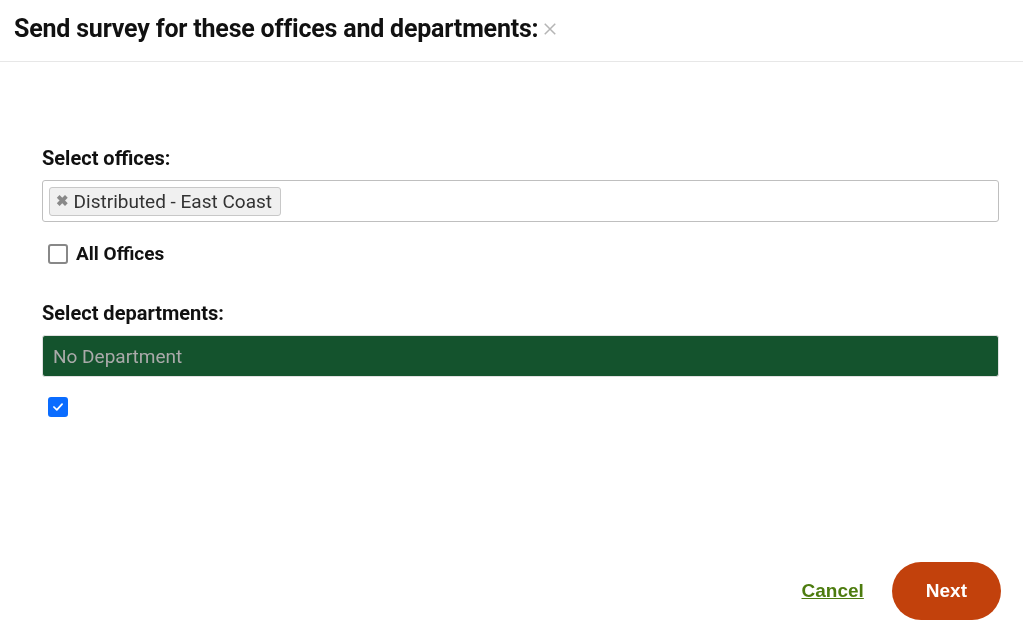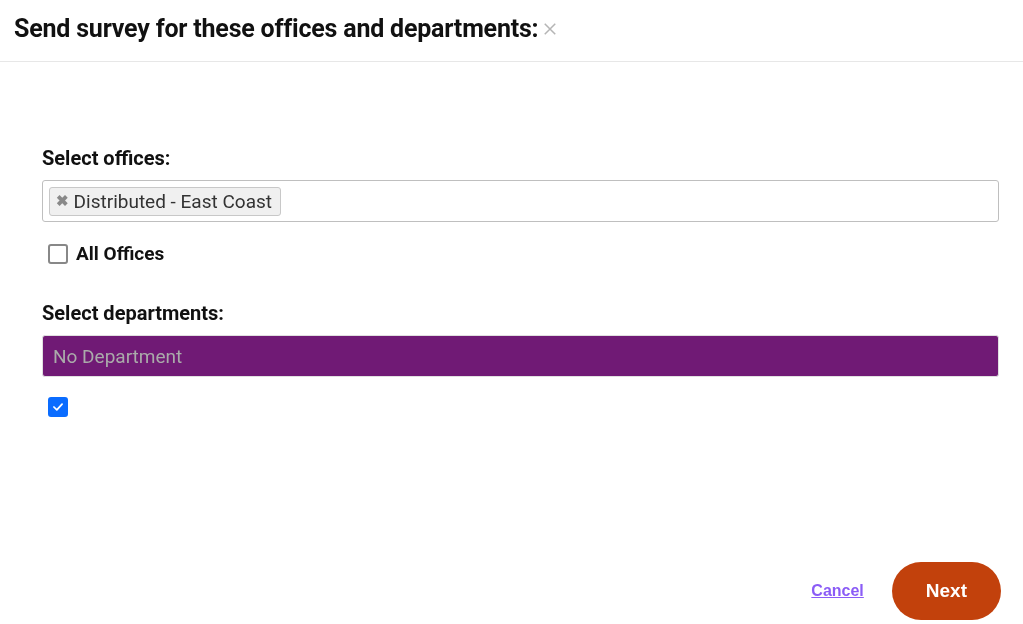--- a/index.html
+++ b/index.html
@@ -61,21 +61,21 @@
       padding: 5px 6px;
       min-height: 42px;
       display: flex;
       flex-wrap: wrap;
       align-items: center;
       gap: 4px;
       background: #fff;
       cursor: text;
     }
     .multi-select.disabled {
-      background: #701a75;
+      background: #14532d;
       border-color: #e0e0e0;
       cursor: default;
     }
     .multi-select.disabled .placeholder {
       color: #aaaaaa;
       font-size: 19px;
       padding: 2px 4px;
     }
     .tag {
       display: inline-flex;
@@ -136,22 +136,22 @@
     .footer {
       position: absolute;
       bottom: 0;
       right: 0;
       padding: 0 22px 4px 0;
       display: flex;
       align-items: center;
       gap: 28px;
     }
     .btn-cancel {
-      color: #8b5cf6;
-      font-size: 16px;
+      color: #4d7c0f;
+      font-size: 19px;
       font-weight: 600;
       text-decoration: underline;
       cursor: pointer;
       background: none;
       border: none;
     }
     .btn-next {
       background: #c2410c;
       color: #fff;
       font-size: 19px;

